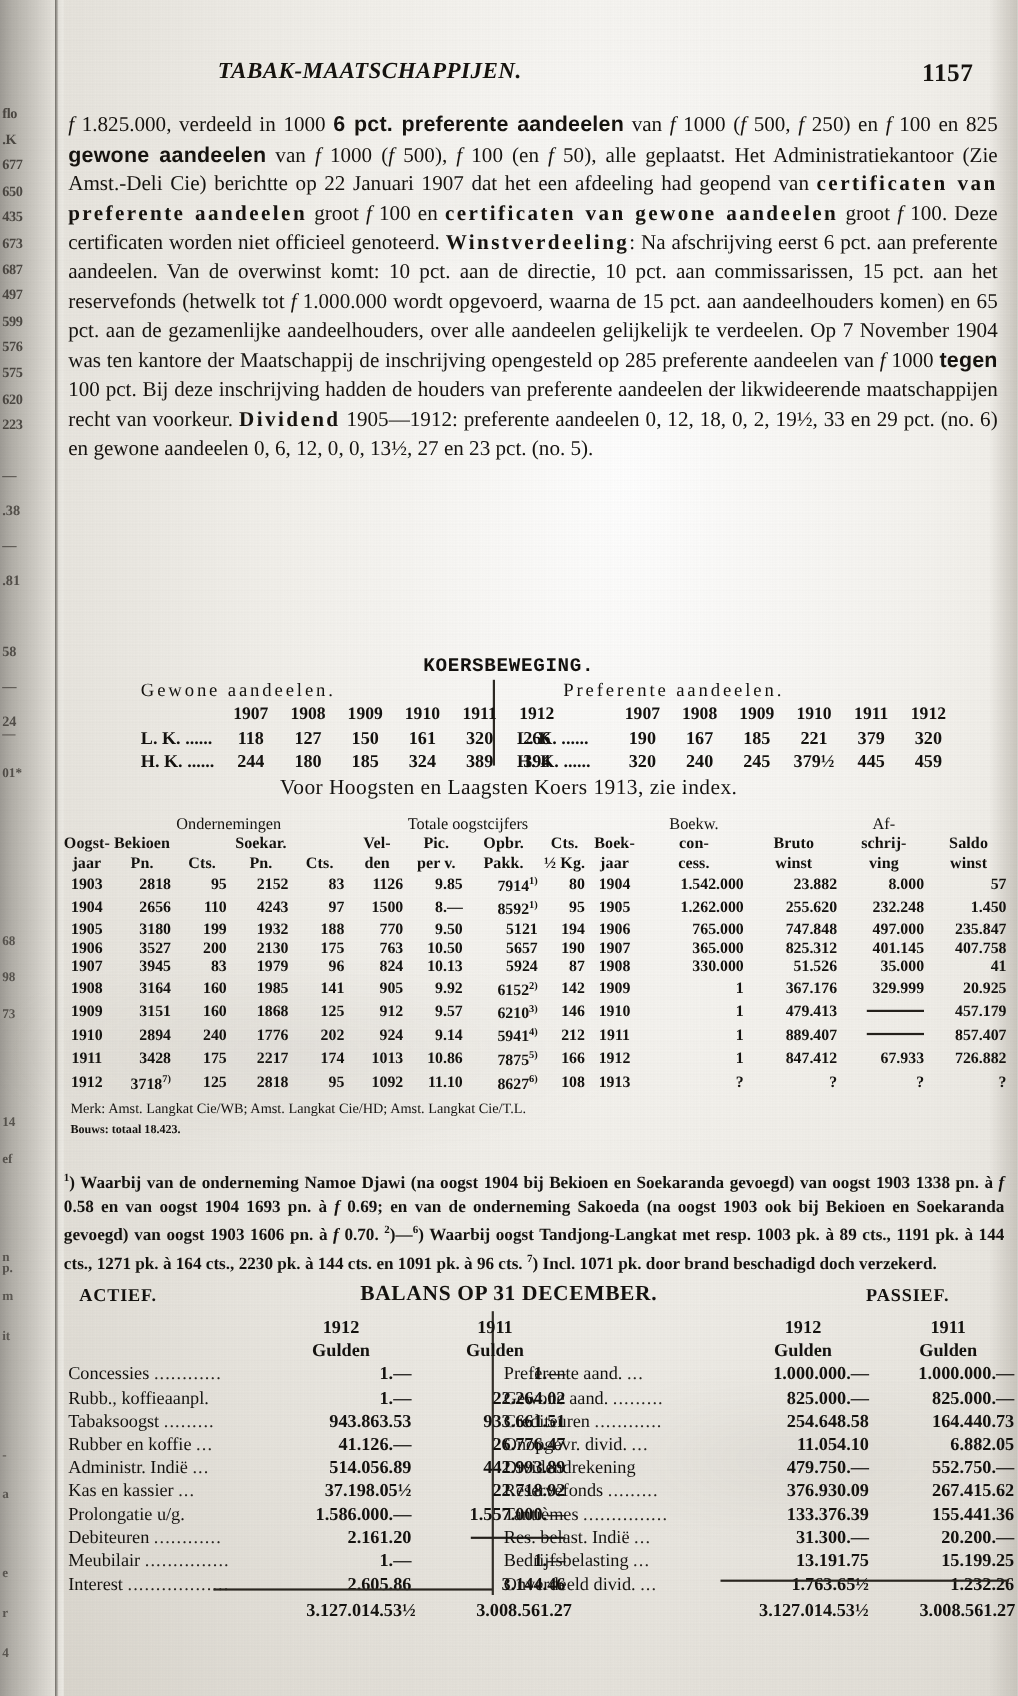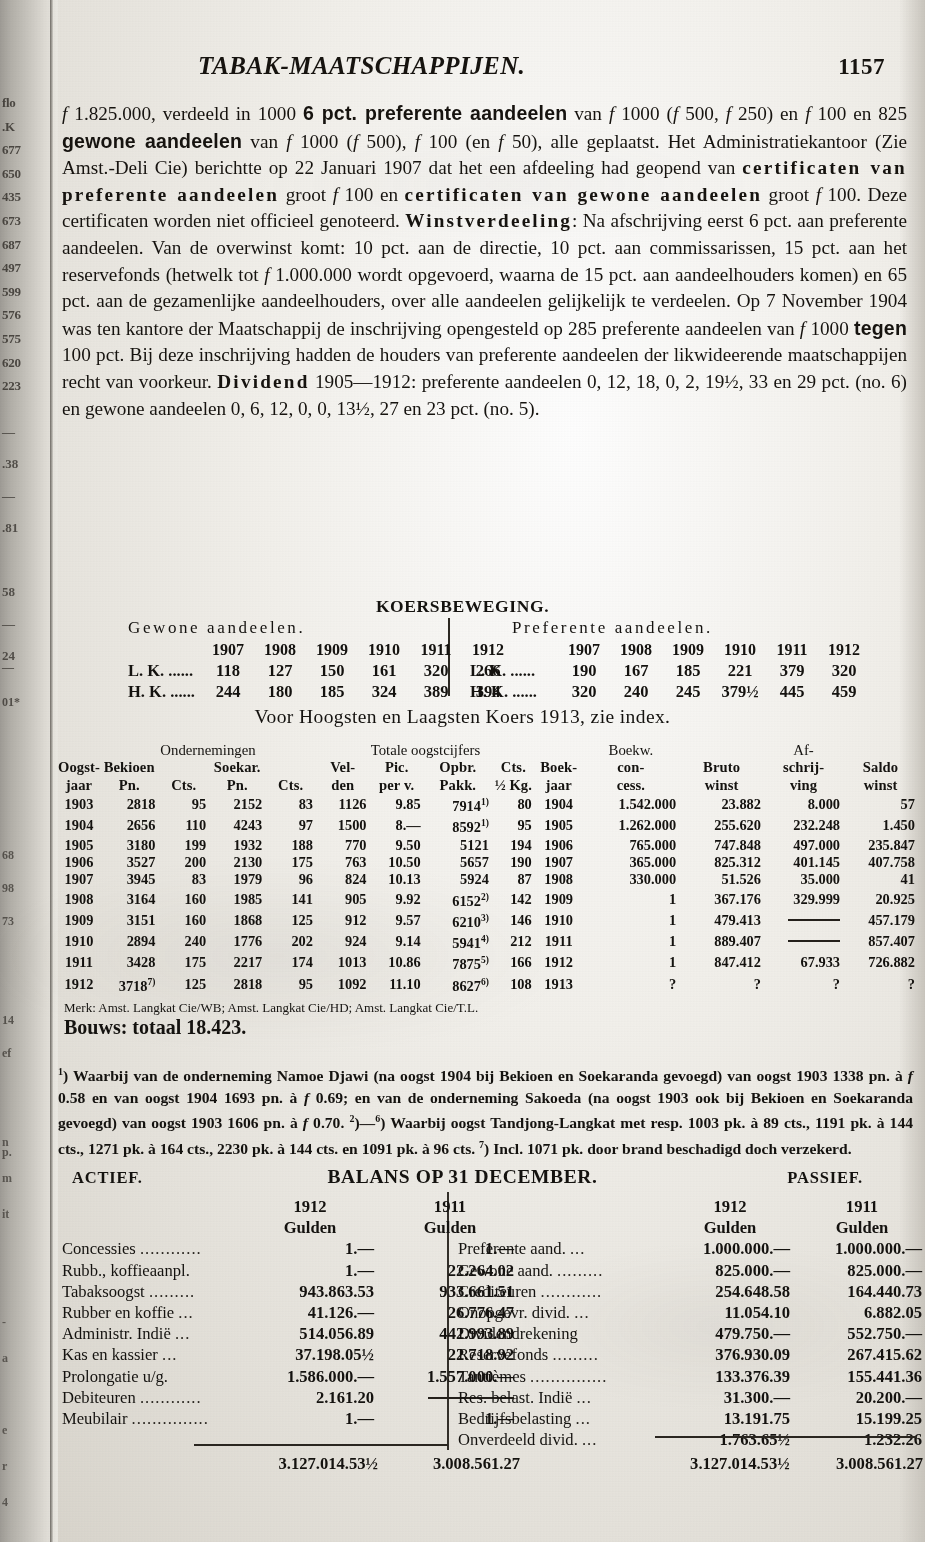--- a/index.html
+++ b/index.html
@@ -64,42 +64,42 @@
   .margin-col4{position:absolute;left:2px;top:848px;width:46px;font-size:12px;font-weight:bold;color:#3a3631;}
   .margin-col4 div{height:33px;opacity:.75;}
   .margin-col5{position:absolute;left:2px;top:1135px;width:46px;font-size:12px;font-weight:bold;color:#3a3631;}
   .margin-col5 div{height:36px;opacity:.7;}
 
   
   #hdr{position:absolute;left:58px;top:52px;width:845px;height:32px;}
   #hdr-title{
     position:absolute;left:140px;top:0;
     font-family:"Liberation Serif",serif;
-    font-style:italic;font-weight:bold;font-size:25px;letter-spacing:.4px;
+    font-style:italic;font-weight:bold;font-size:21px;letter-spacing:.4px;
     color:#16130f;
   }
   #hdr-page{
     position:absolute;right:18px;top:2px;
     font-weight:bold;font-size:23px;letter-spacing:.5px;color:#16130f;
   }
 
   
   #para{
     position:absolute;left:62px;top:100px;width:845px;
     font-size:19.2px;line-height:26.6px;
     text-align:justify;text-justify:inter-word;
     color:#16130f;
   }
   #para b{font-family:"Liberation Sans",sans-serif;font-weight:bold;font-size:19.5px;letter-spacing:.2px;}
   #para .sp{letter-spacing:2.2px;font-weight:bold;}
 
   
   #koers-title{
     position:absolute;left:0;top:596px;width:925px;text-align:center;
-    font-weight:bold;font-size:17.5px;letter-spacing:.6px;
+    font-weight:bold;font-size:17.5px;letter-spacing:.6px;font-family:Liberation Mono, monospace;
   }
   #koers{position:absolute;left:62px;top:618px;width:845px;height:80px;}
   #koers .col{position:absolute;top:0;}
   #koers .ctitle{font-size:17px;letter-spacing:2.6px;font-weight:normal;white-space:nowrap;}
   #koers table{border-collapse:collapse;font-size:16.5px;font-weight:bold;margin-top:3px;}
   #koers th{font-weight:bold;font-size:16px;padding:0 0 1px 0;text-align:center;width:52px;}
   #koers td{text-align:center;width:52px;padding:1px 0 0 0;}
   #koers td.lbl{text-align:left;width:74px;font-weight:bold;white-space:nowrap;margin-left:32px;}
   #koers-div{position:absolute;left:448px;top:618px;width:2px;height:78px;background:#2c2822;}
 
@@ -115,21 +115,21 @@
   #bigtable th,#bigtable td{padding:0;line-height:17.4px;white-space:nowrap;}
   #bigtable .grp{font-size:14.8px;font-weight:normal;text-align:center;padding-bottom:0px;}
   #bigtable .hdr{font-weight:bold;font-size:14.6px;text-align:center;letter-spacing:.1px;}
   #bigtable td{font-weight:bold;text-align:right;padding-right:3px;}
   #bigtable td.c{text-align:center;padding-right:0;}
   #bigtable sup{font-size:9.5px;font-weight:bold;}
   .dash{display:inline-block;width:52px;border-top:2px solid #24201b;height:0;vertical-align:4px;}
 
   
   #merk{position:absolute;left:64px;top:998px;width:850px;font-size:13px;font-weight:normal;line-height:19px;}
-  #bouws{position:absolute;left:64px;top:1018px;width:850px;font-size:20px;font-weight:bold;line-height:19px;}
+  #bouws{position:absolute;left:64px;top:1018px;width:850px;font-size:11px;font-weight:bold;line-height:19px;}
   #fnotes{
     position:absolute;left:58px;top:1039px;width:855px;
     font-size:15.6px;line-height:21.4px;font-weight:bold;text-align:justify;margin-top:22px;
   }
   #fnotes sup{font-size:10px;}
 
   
   #bal-actief{position:absolute;left:72px;top:1168px;font-weight:bold;font-size:16.5px;letter-spacing:.8px;}
   #bal-title{position:absolute;left:0;top:1166px;width:925px;text-align:center;font-weight:bold;font-size:19.5px;letter-spacing:.6px;}
   #bal-passief{position:absolute;right:62px;top:1168px;font-weight:bold;font-size:16.5px;letter-spacing:.8px;}
@@ -586,20 +586,25 @@
             <tr>
               <td class="item">Debiteuren <span class="dots">............</span></td>
               <td class="num">2.161.20</td>
               <td class="num"><span class="dash" style="width:86px"></span></td>
             </tr>
             <tr>
               <td class="item">Meubilair <span class="dots">...............</span></td>
               <td class="num">1.—</td>
               <td class="num">1.—</td>
             </tr>
+            <tr>
+              <td class="item">Interest <span class="dots">..................</span></td>
+              <td class="num">2.605.86</td>
+              <td class="num">3.144.46</td>
+            </tr>
           </tbody>
       </table>
     </div>
 
     <div class="bal" id="bal-right">
       <table>
         <thead>
           <tr id="br-yr">
               <td class="item"></td>
               <td class="yr">1912</td>

